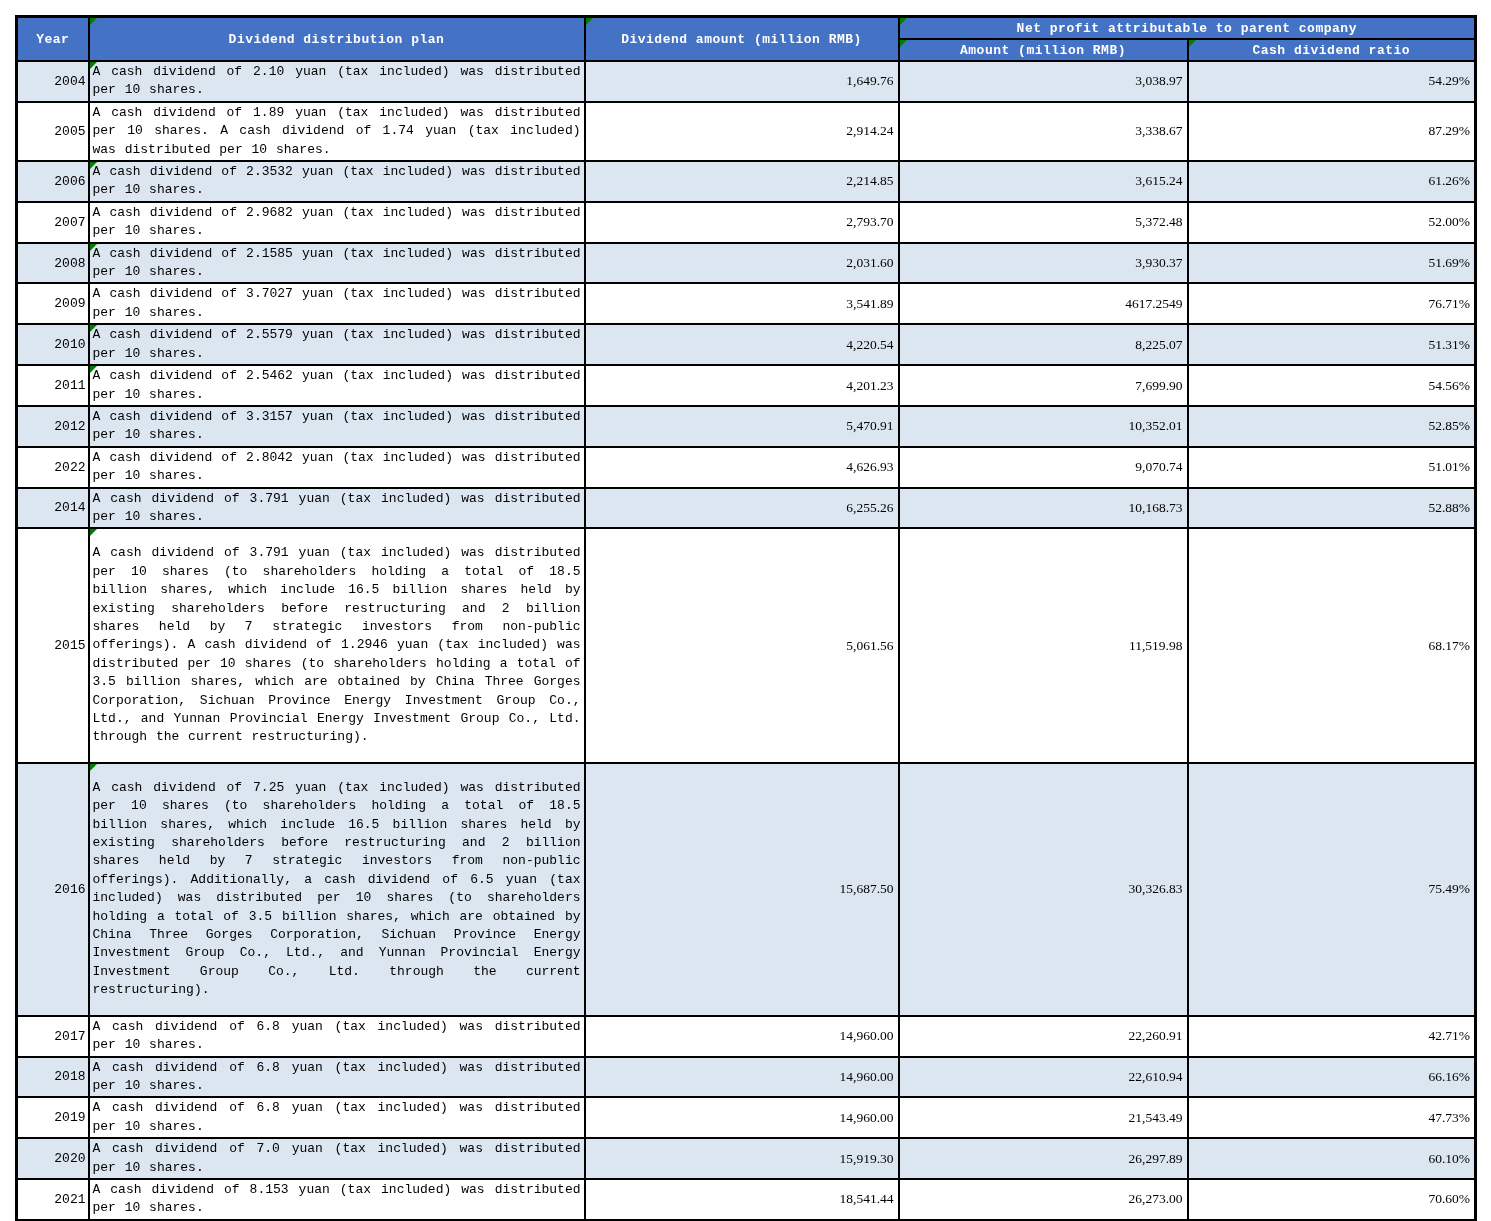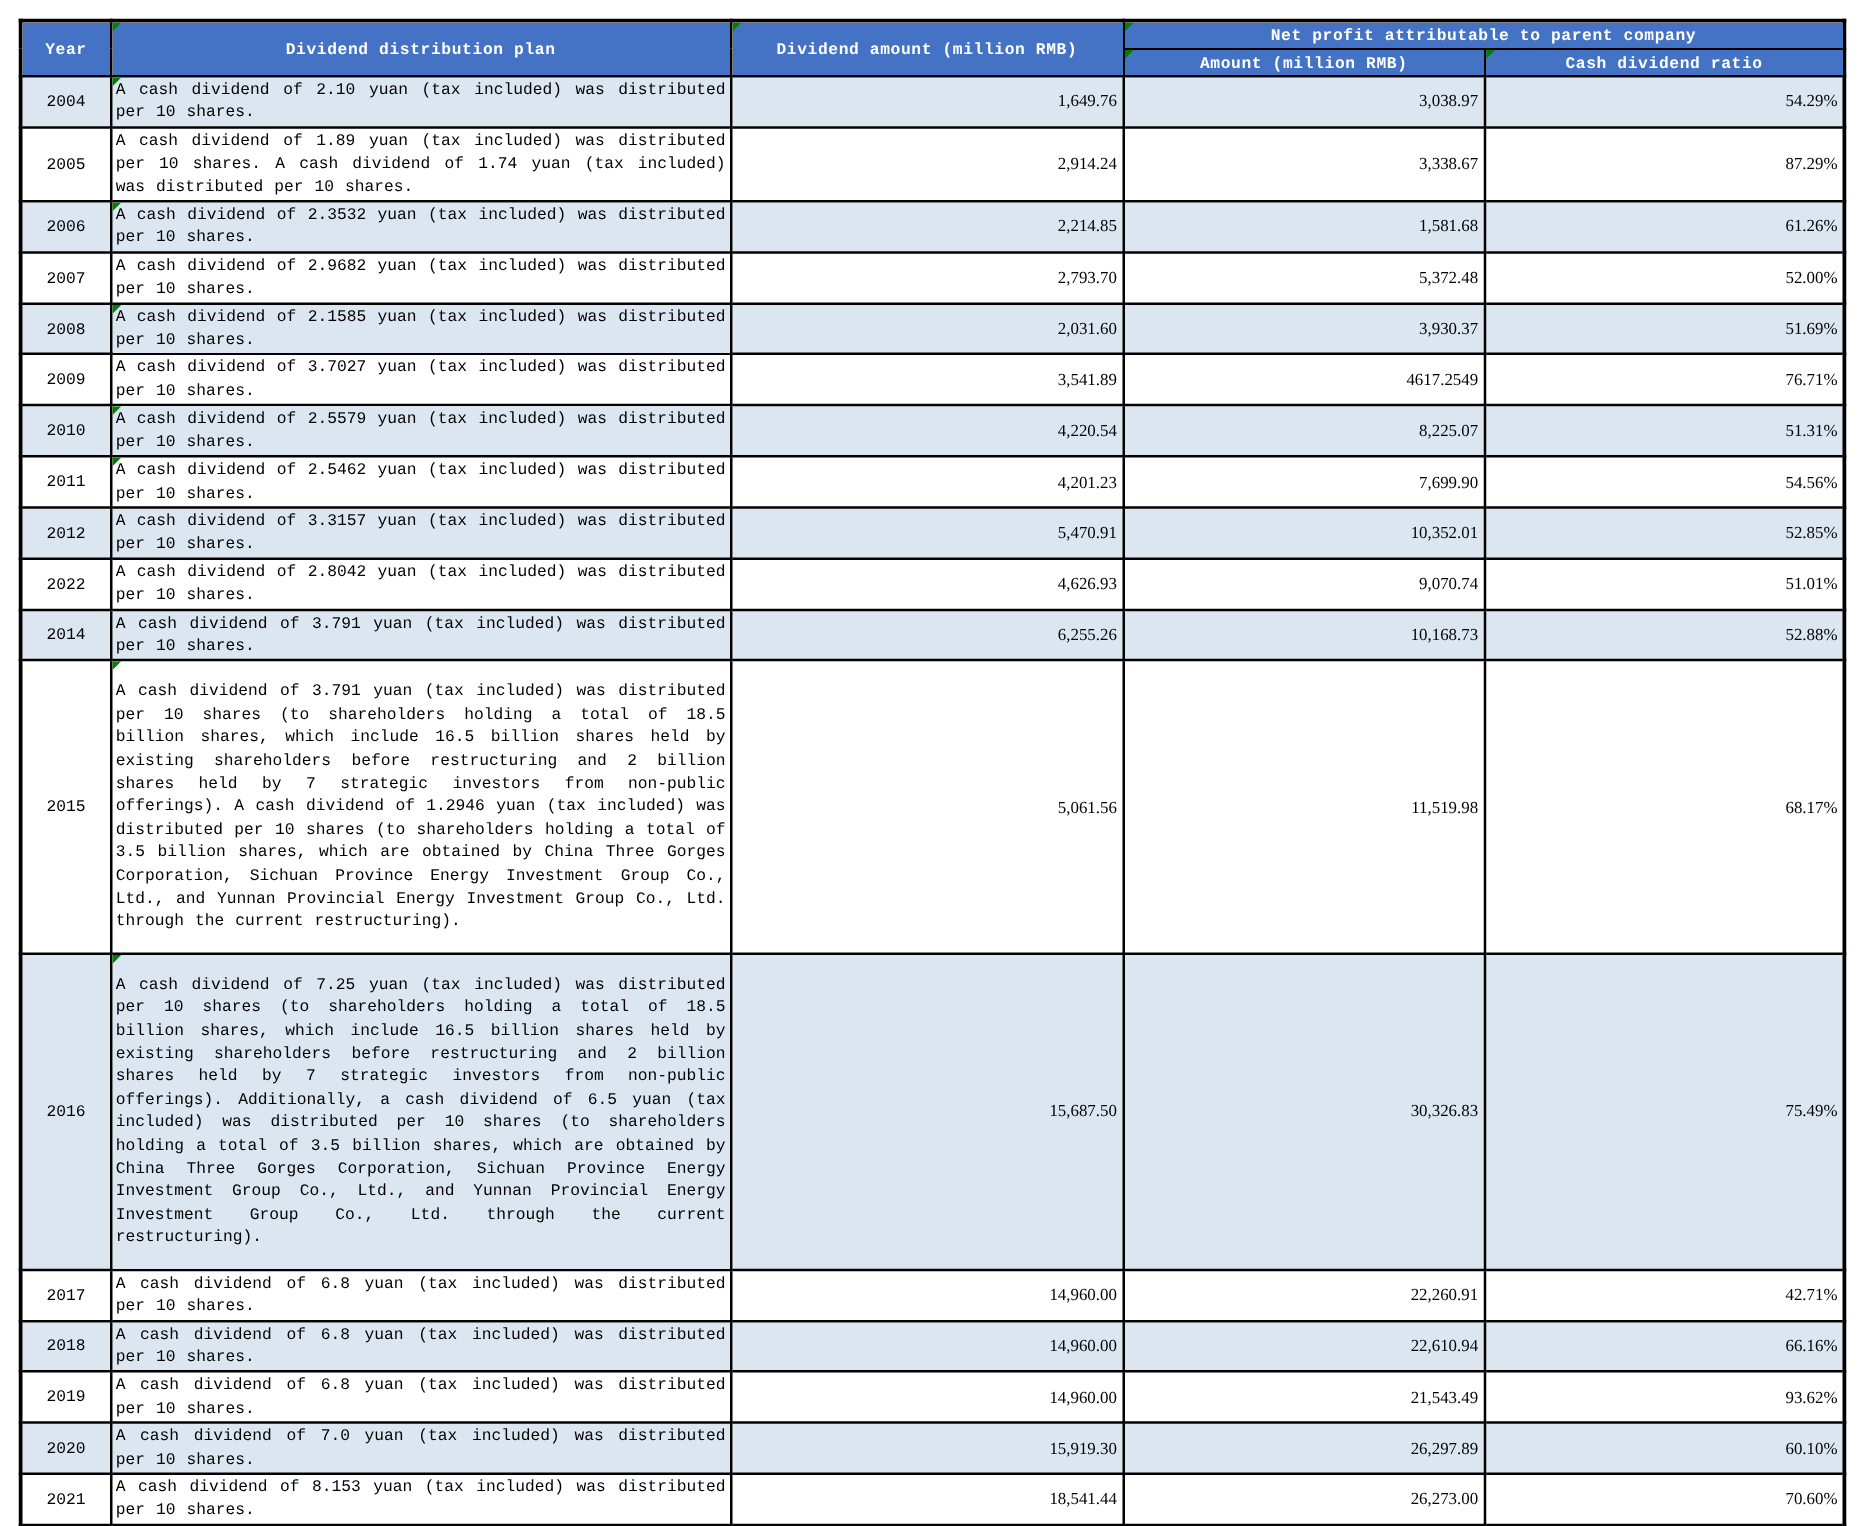--- a/index.html
+++ b/index.html
@@ -34,21 +34,21 @@
     background:var(--header_bg);
     color:var(--header_text);
     font-weight:bold;
     font-size:13px;
     height:18px;
     padding:1px 2px;
     text-align:center;
     letter-spacing:0.5px;
   }
   tbody td{height:36px;font-size:13px;color:#000;}
-  td.year{text-align:center;padding:0 2px;}
+  td.year{text-align:right;padding:0 2px;}
   td.plan{
     text-align:justify;
     text-justify:inter-word;
     padding:1px 3px;
     line-height:18.4px;
     word-spacing:1px;
     margin-left:32px;
   }
   td.plan.tall{padding:15px 3px;}
   td.num{
@@ -102,21 +102,21 @@
           <td class="year">2005</td>
           <td class="plan">A cash dividend of 1.89 yuan (tax included) was distributed per 10 shares. A cash dividend of 1.74 yuan (tax included) was distributed per 10 shares.</td>
           <td class="num">2,914.24</td>
           <td class="num">3,338.67</td>
           <td class="num">87.29%</td>
         </tr>
         <tr class="band">
           <td class="year">2006</td>
           <td class="plan flag">A cash dividend of 2.3532 yuan (tax included) was distributed per 10 shares.</td>
           <td class="num">2,214.85</td>
-          <td class="num">1,581.68</td>
+          <td class="num">3,615.24</td>
           <td class="num">61.26%</td>
         </tr>
         <tr>
           <td class="year">2007</td>
           <td class="plan">A cash dividend of 2.9682 yuan (tax included) was distributed per 10 shares.</td>
           <td class="num">2,793.70</td>
           <td class="num">5,372.48</td>
           <td class="num">52.00%</td>
         </tr>
         <tr class="band">
@@ -194,21 +194,21 @@
           <td class="plan">A cash dividend of 6.8 yuan (tax included) was distributed per 10 shares.</td>
           <td class="num">14,960.00</td>
           <td class="num">22,610.94</td>
           <td class="num">66.16%</td>
         </tr>
         <tr>
           <td class="year">2019</td>
           <td class="plan">A cash dividend of 6.8 yuan (tax included) was distributed per 10 shares.</td>
           <td class="num">14,960.00</td>
           <td class="num">21,543.49</td>
-          <td class="num">93.62%</td>
+          <td class="num">47.73%</td>
         </tr>
         <tr class="band">
           <td class="year">2020</td>
           <td class="plan">A cash dividend of 7.0 yuan (tax included) was distributed per 10 shares.</td>
           <td class="num">15,919.30</td>
           <td class="num">26,297.89</td>
           <td class="num">60.10%</td>
         </tr>
         <tr>
           <td class="year">2021</td>

